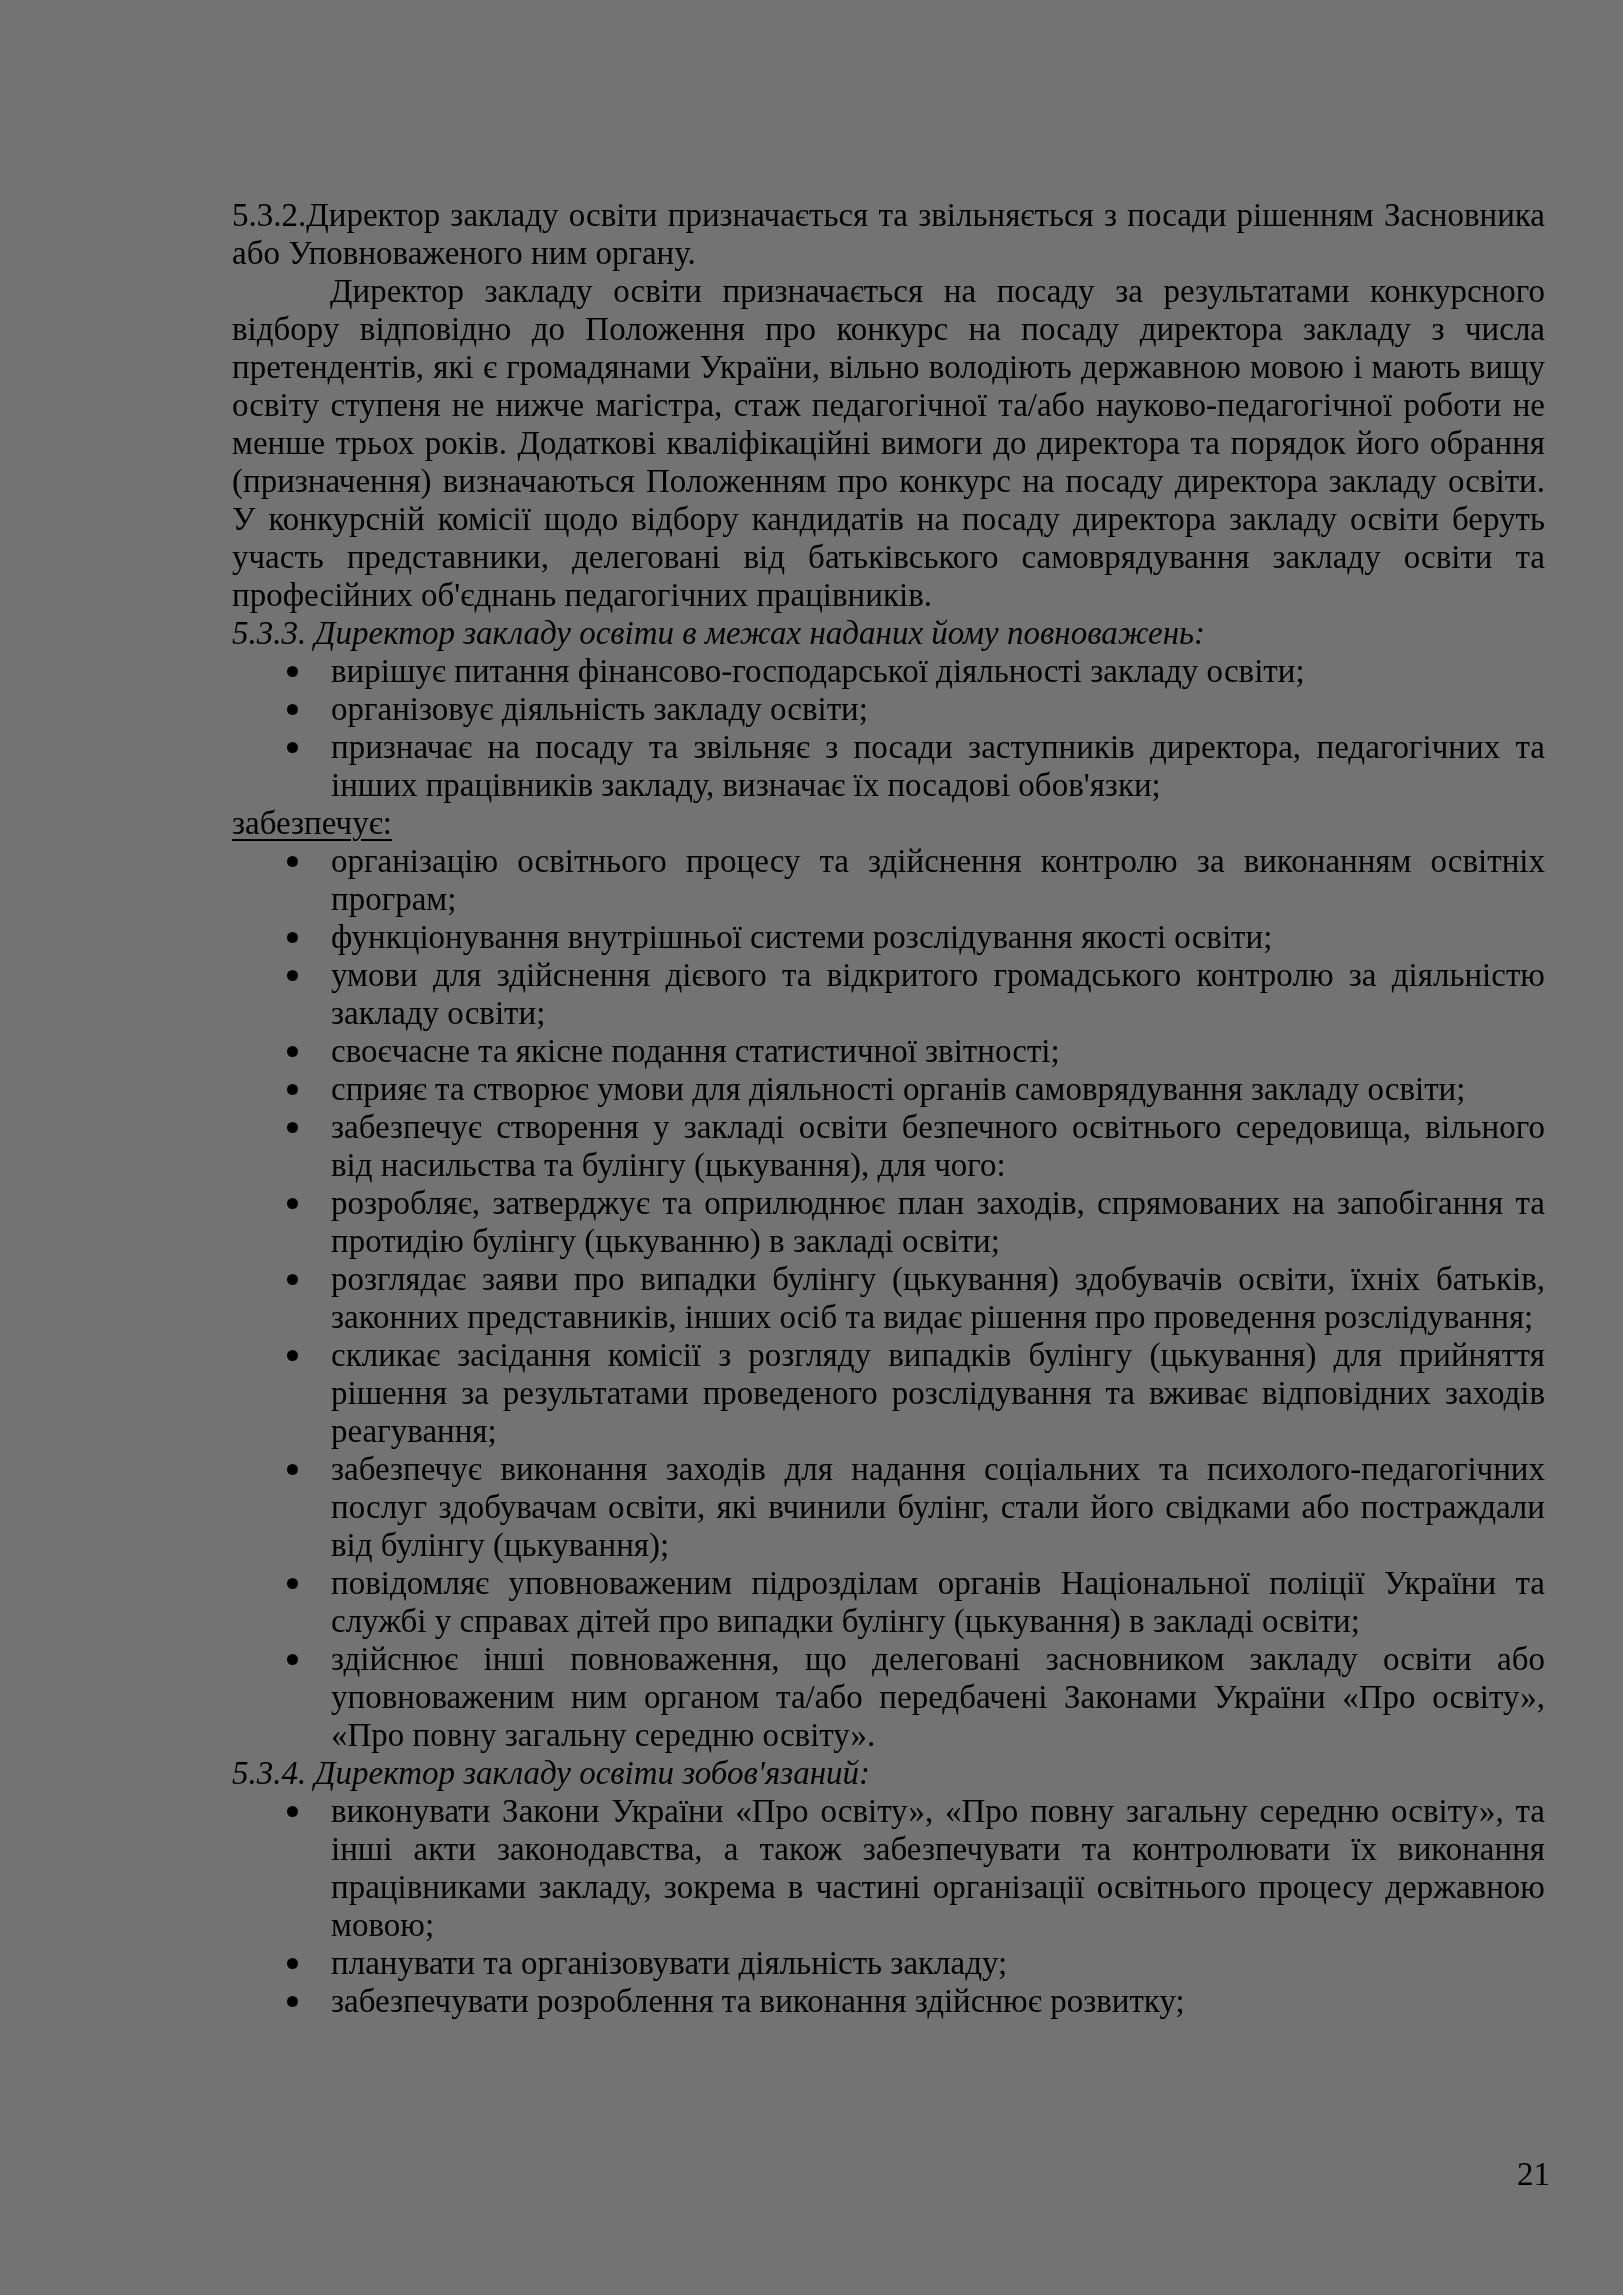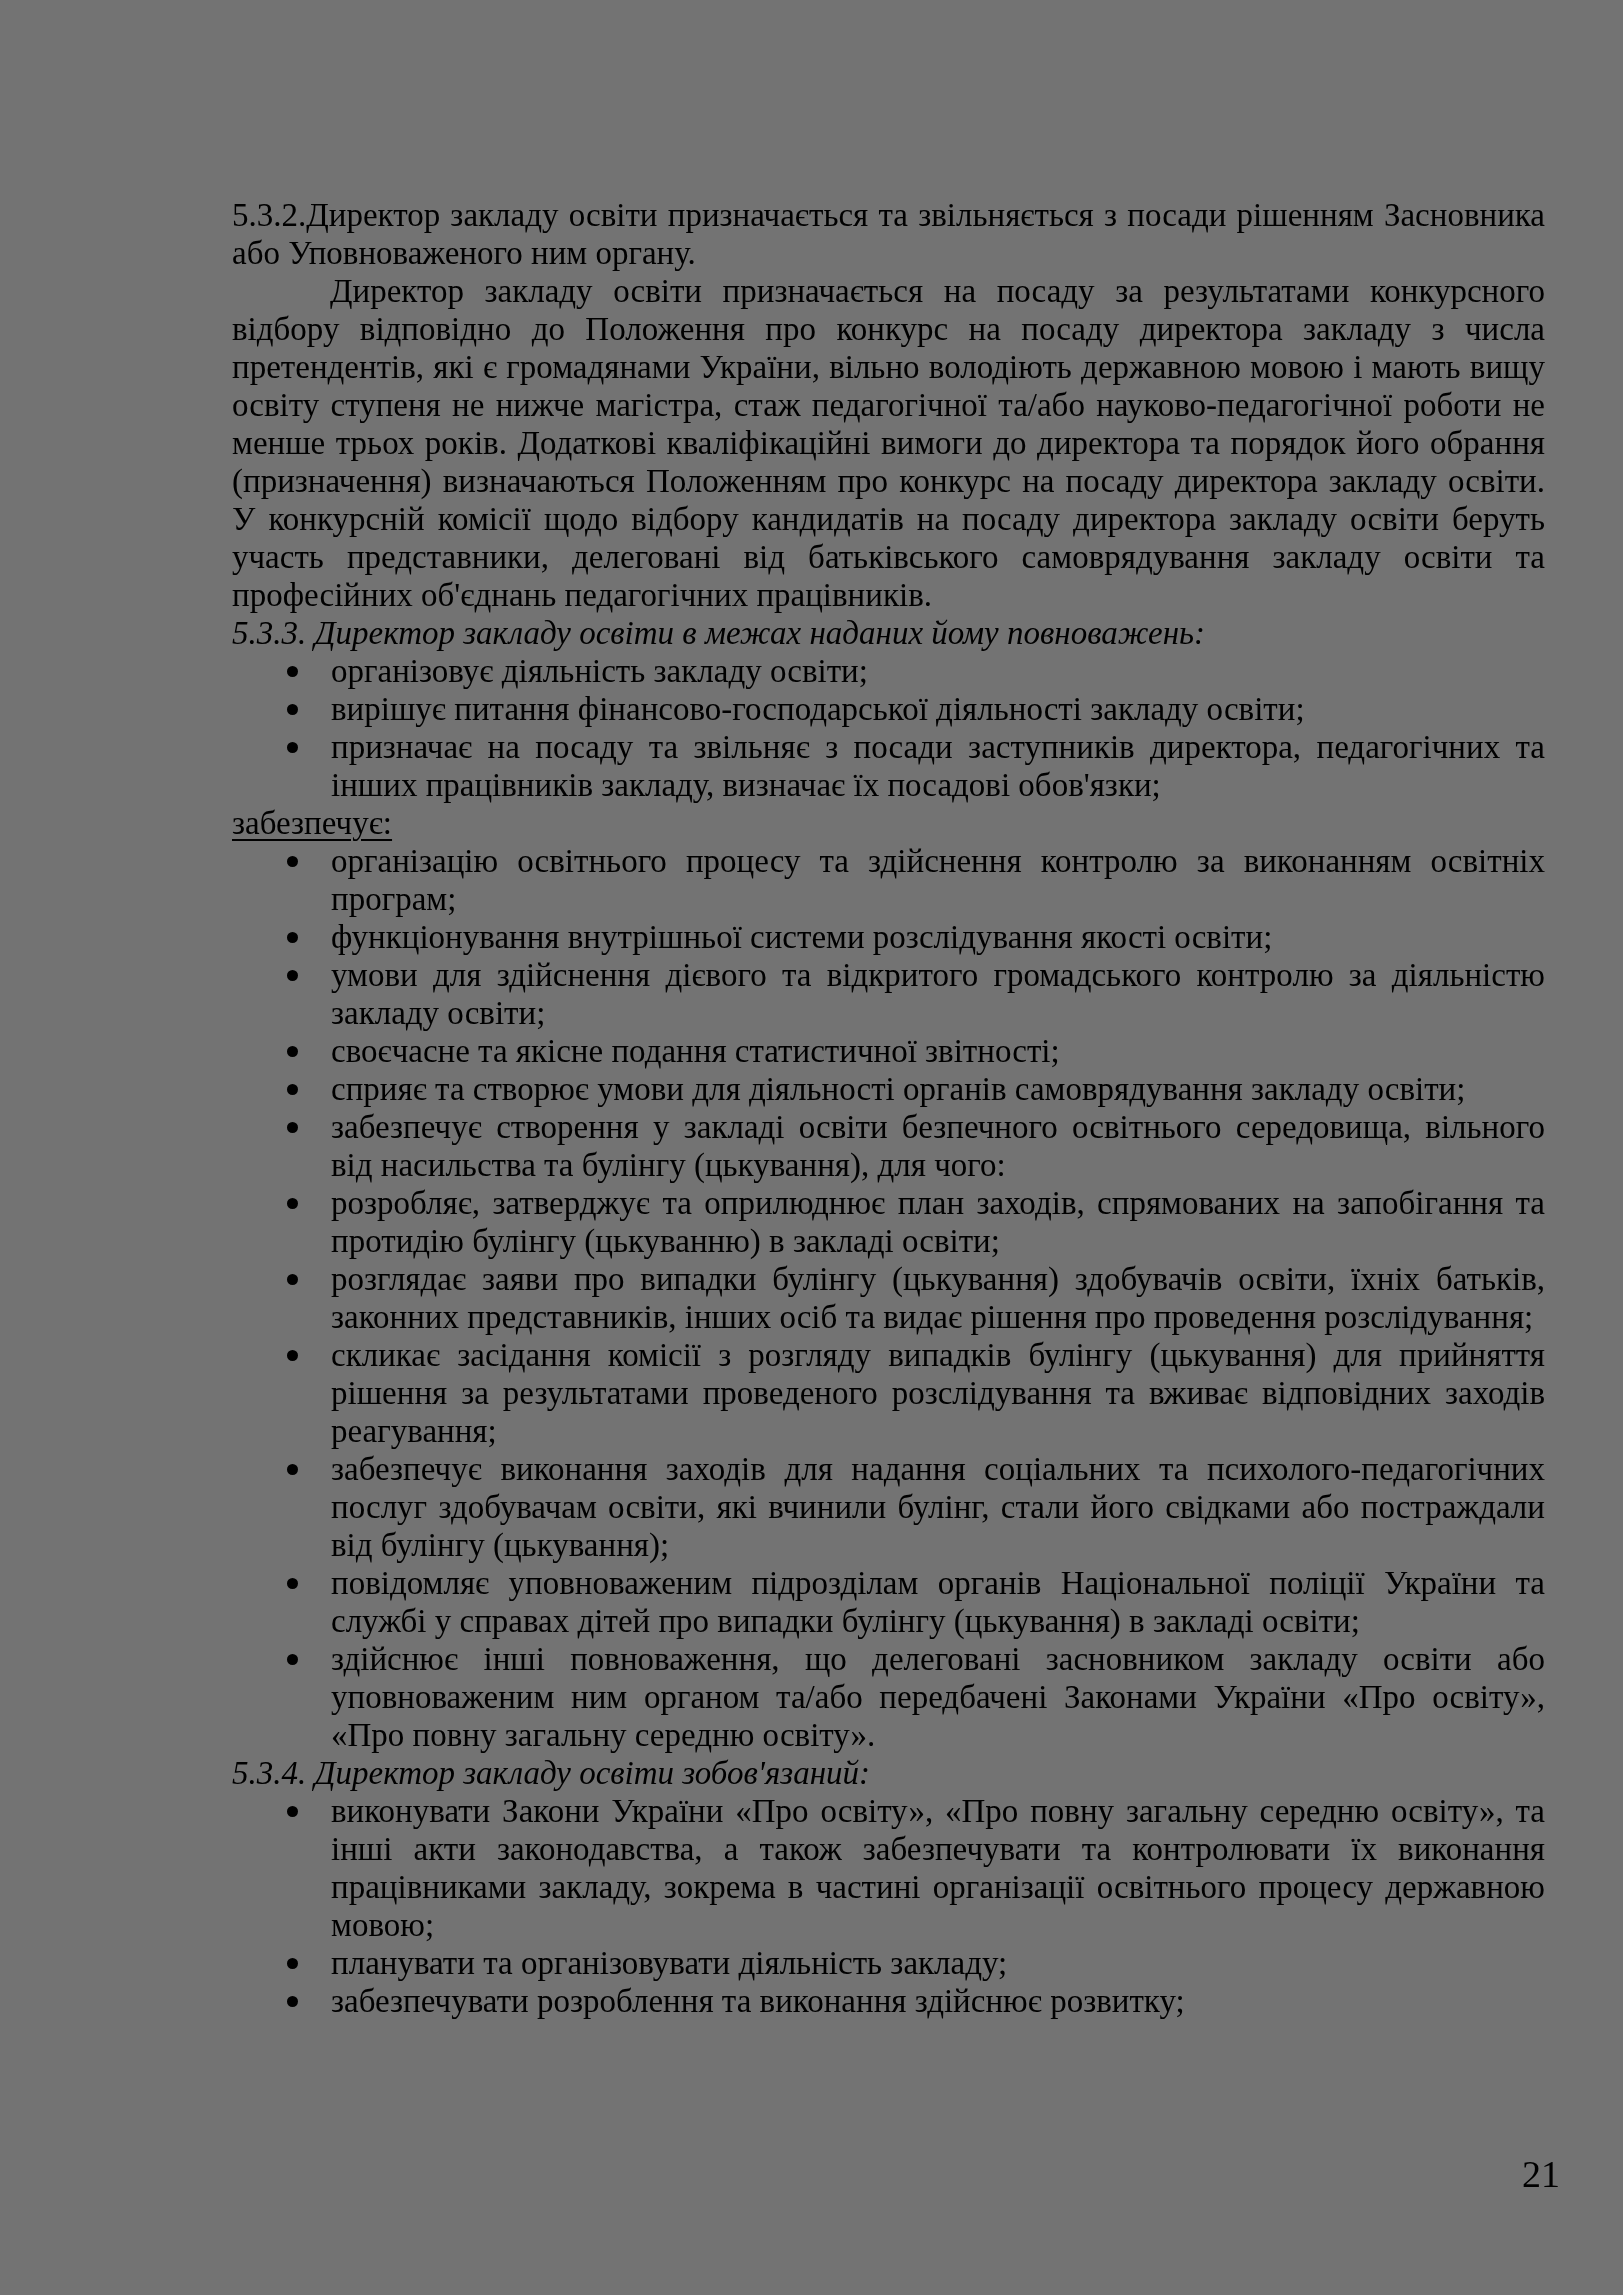--- a/index.html
+++ b/index.html
@@ -55,45 +55,45 @@
     background: #000000;
   }
   .underline {
     text-decoration: underline;
     text-decoration-thickness: 2px;
     text-underline-offset: 4.6px;
   }
   .page-number {
     position: absolute;
     top: 2155px;
-    right: 63px;
-    font-size: 38px;
+    right: 73px;
+    font-size: 33px;
     line-height: 38px;
   }
 </style>
 </head>
 <body>
 
 <div class="page">
   <div class="content">
 
     <p class="para">5.3.2.Директор закладу освіти призначається та звільняється з посади рішенням Засновника або Уповноваженого ним органу.</p>
 
     <p class="para first-indent">Директор закладу освіти призначається на посаду за результатами конкурсного відбору відповідно до Положення про конкурс на посаду директора закладу з числа претендентів, які є громадянами України, вільно володіють державною мовою і мають вищу освіту ступеня не нижче магістра, стаж педагогічної та/або науково-педагогічної роботи не менше трьох років. Додаткові кваліфікаційні вимоги до директора та порядок його обрання (призначення) визначаються Положенням про конкурс на посаду директора закладу освіти. У конкурсній комісії щодо відбору кандидатів на посаду директора закладу освіти беруть участь представники, делеговані від батьківського самоврядування закладу освіти та професійних об'єднань педагогічних працівників.</p>
 
     <p class="para block-gap">5.3.3. Директор закладу освіти в межах наданих йому повноважень:</p>
 
     <ul class="bullets">
 
         <li class="bullet-item">
-          <span>організовує діяльність закладу освіти;</span>
+          <span>вирішує питання фінансово-господарської діяльності закладу освіти;</span>
         </li>
 
         <li class="bullet-item">
-          <span>вирішує питання фінансово-господарської діяльності закладу освіти;</span>
+          <span>організовує діяльність закладу освіти;</span>
         </li>
 
         <li class="bullet-item">
           <span>призначає на посаду та звільняє з посади заступників директора, педагогічних та інших працівників закладу, визначає їх посадові обов'язки;</span>
         </li>
       </ul>
 
     <p class="para"><span class="underline">забезпечує:</span></p>
 
     <ul class="bullets">

